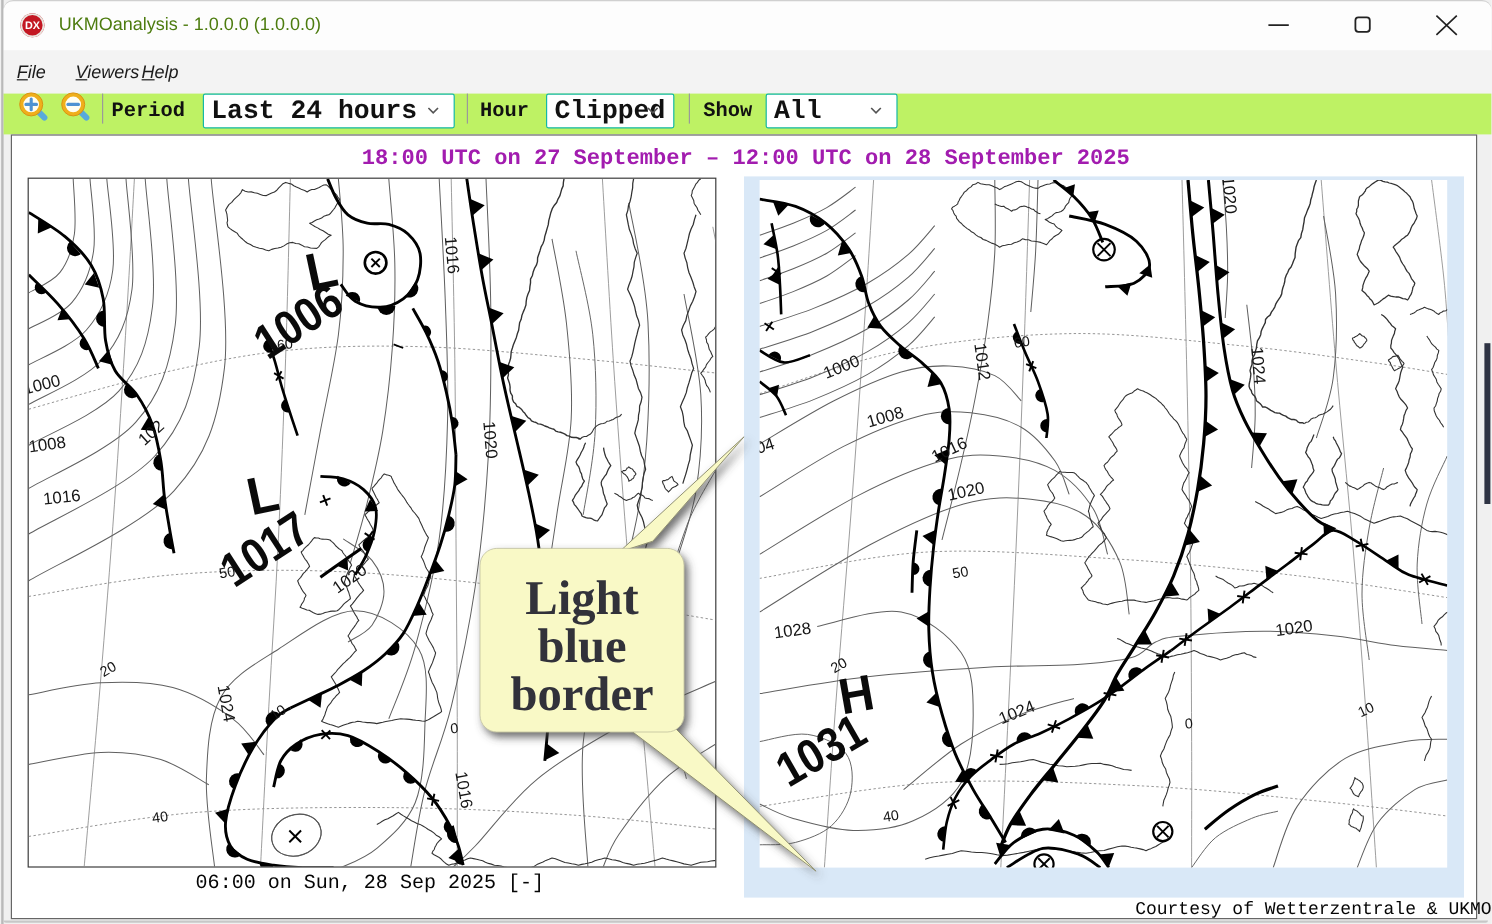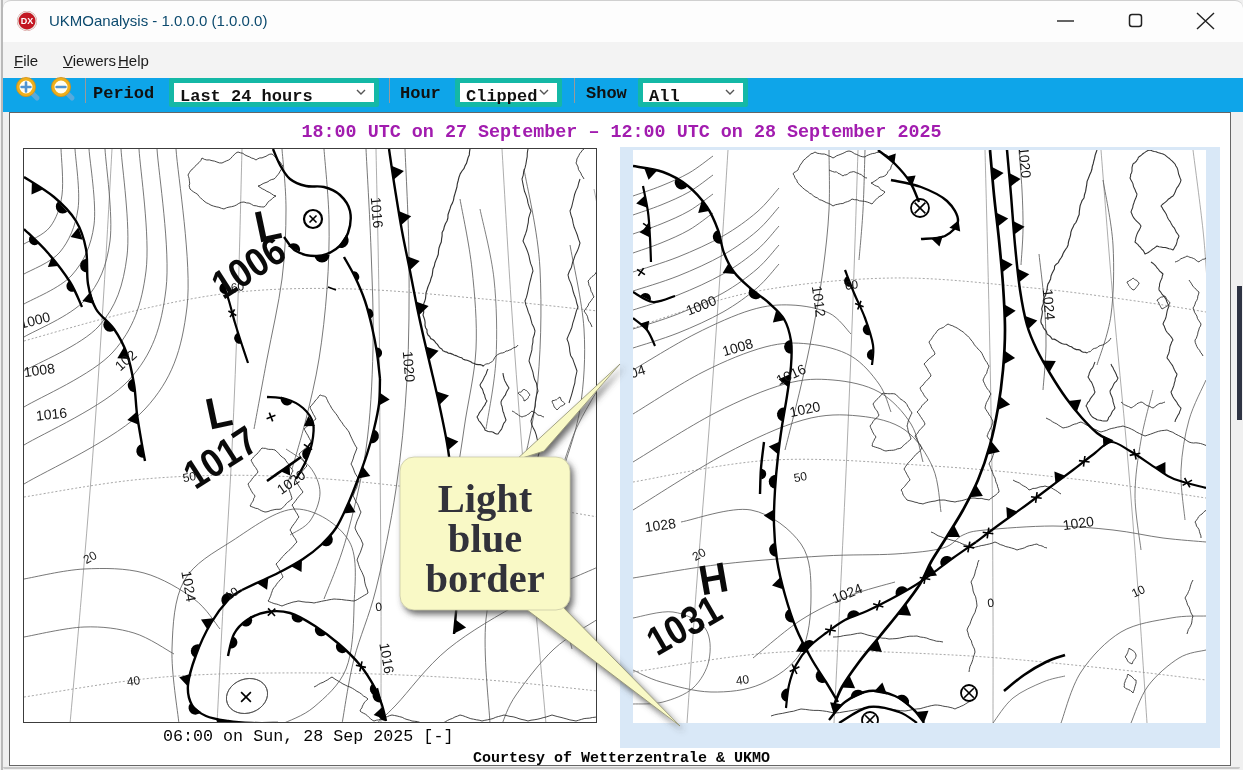--- a/index.html
+++ b/index.html
@@ -3,47 +3,47 @@
 * { margin:0; padding:0; box-sizing:border-box; }
 html,body { width:1243px; height:770px; overflow:hidden;
   font-family:"Liberation Sans",sans-serif; background:#f0f0f0; position:relative; }
 #win { position:absolute; left:0; top:0; width:1243px; height:770px; }
 
 #titlebar { position:absolute; left:3px; top:0; width:1240px; height:42px; background:#fdfdfd;
   border-top:1px solid #d0d0d0; border-radius:8px 8px 0 0; }
 #appicon { position:absolute; left:17px; top:11px; width:20px; height:20px; border-radius:50%;
   background:#c31722; color:#fff; font-size:9px; font-weight:bold; text-align:center;
   line-height:20px; letter-spacing:0px; box-shadow:inset 0 0 0 1.5px #e8e6e0; }
-#apptitle { position:absolute; left:49px; top:12px; font-size:15px; color:#0c4a6e; }
+#apptitle { position:absolute; left:49px; top:12px; font-size:15px; color:#4d7c0f; }
 .wbtn { position:absolute; top:0; width:46px; height:42px; }
 
 #menubar { position:absolute; left:3px; top:42px; width:1240px; height:36px; background:#f3f3f3; }
-.mitem { position:absolute; top:52px; font-size:15px; color:#1b1b1b; }
+.mitem { position:absolute; top:52px; font-size:15px; color:#1b1b1b;font-style:italic; }
 
-#toolbar { position:absolute; left:3px; top:78px; width:1240px; height:34px; background:#0ea5e9; }
+#toolbar { position:absolute; left:3px; top:78px; width:1240px; height:34px; background:#bef264; }
 .tsep { position:absolute; top:0px; width:1px; height:25px; background:#9a9a9a; }
 .tlabel { position:absolute; top:6px; font-family:"Liberation Mono",monospace; font-weight:bold;
   font-size:17px; color:#111; }
-.combo { position:absolute; top:0px; height:29px; background:#fff; border:5px solid #14b8a6;
-  border-radius:2px; font-family:"Liberation Mono",monospace; font-weight:bold; font-size:17px;
+.combo { position:absolute; top:0px; height:29px; background:#fff; border:1px solid #14b8a6;
+  border-radius:2px; font-family:"Liberation Mono",monospace; font-weight:bold; font-size:22px;
   color:#111; line-height:27px; padding-left:6px; }
 .chev { position:absolute; top:11px; width:10px; height:6px; }
 
 #panel { position:absolute; left:9px; top:112px; width:1222px; height:654px;
   background:#fff; border:1px solid #666; }
 #heading { position:absolute; left:0; top:122px; width:1243px; text-align:center;
   font-family:"Liberation Mono",monospace; font-weight:bold; font-size:18.4px; color:#a21caf; }
 #bluewrap { position:absolute; left:620px; top:147px; width:600px; height:601px; background:#d9e8f7; }
 #chartL { position:absolute; left:23px; top:148px; width:574px; height:575px;
   border:1px solid #3c3c3c; background:#fff; }
 #chartR { position:absolute; left:633px; top:150px; width:573px; height:573px; background:#fff; }
 .cap { position:absolute; top:727px; font-family:"Liberation Mono",monospace; font-weight:normal;
   font-size:16.7px; color:#050505; }
-#courtesy { position:absolute; left:0; top:750px; width:1243px; text-align:center;
-  font-family:"Liberation Mono",monospace; font-weight:bold; font-size:15px; color:#050505; }
+#courtesy { position:absolute; left:0; top:750px; width:1243px; text-align:right;
+  font-family:"Liberation Mono",monospace; font-weight:normal; font-size:15px; color:#050505; }
 #callout { position:absolute; left:380px; top:350px; width:320px; height:390px; pointer-events:none; }
 #rstrip { position:absolute; left:1237px; top:286px; width:5px; height:134px; background:#2e3343; }
 #lline { position:absolute; left:1px; top:0px; width:2px; height:770px; background:#b9b9b9; }
 #bline { position:absolute; left:3px; top:767px; width:1237px; height:2px; background:#c7c7c7; border-radius:0 0 6px 6px; }
 </style></head>
 <body>
 <div id="win">
   <div id="lline"></div>
   <div id="titlebar"></div>
   <div id="appicon">DX</div>

